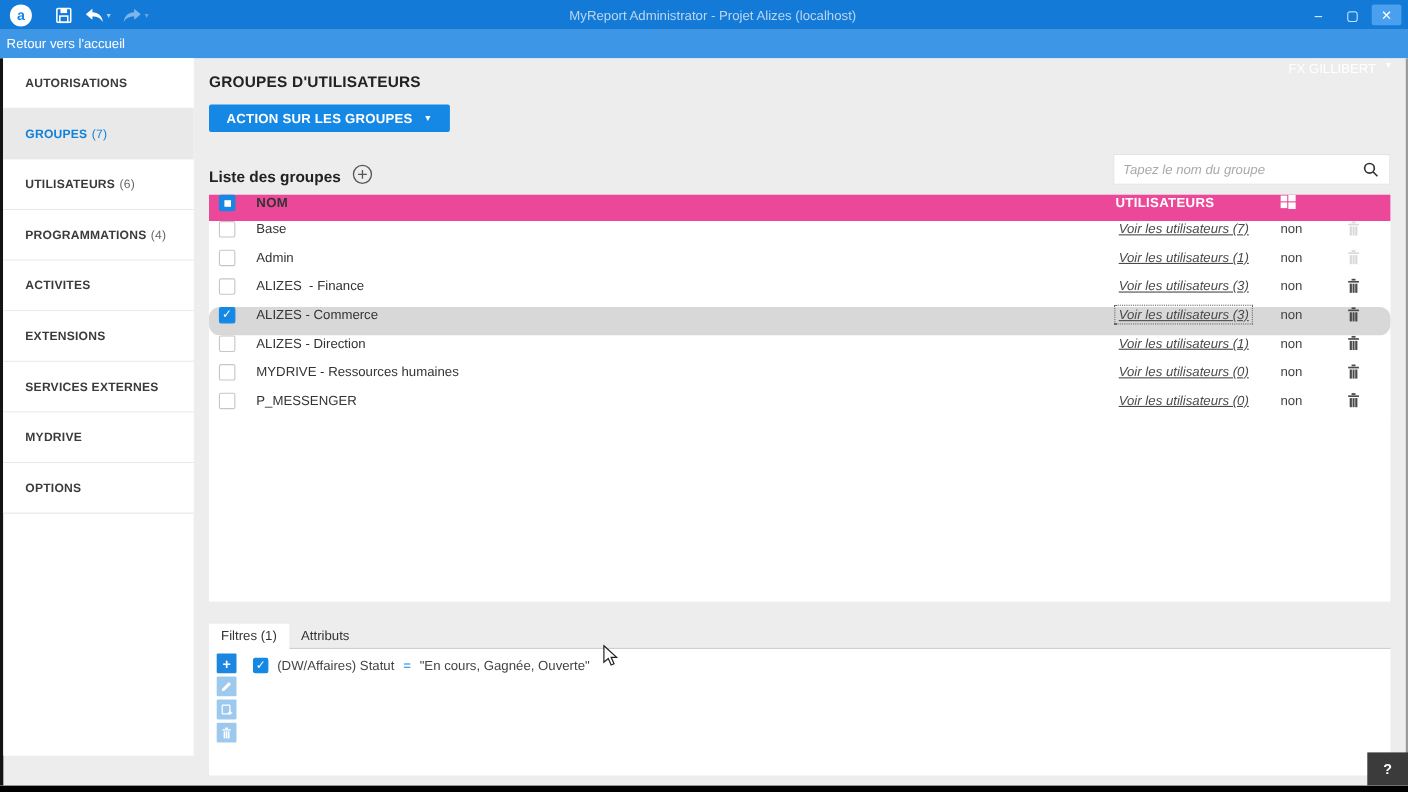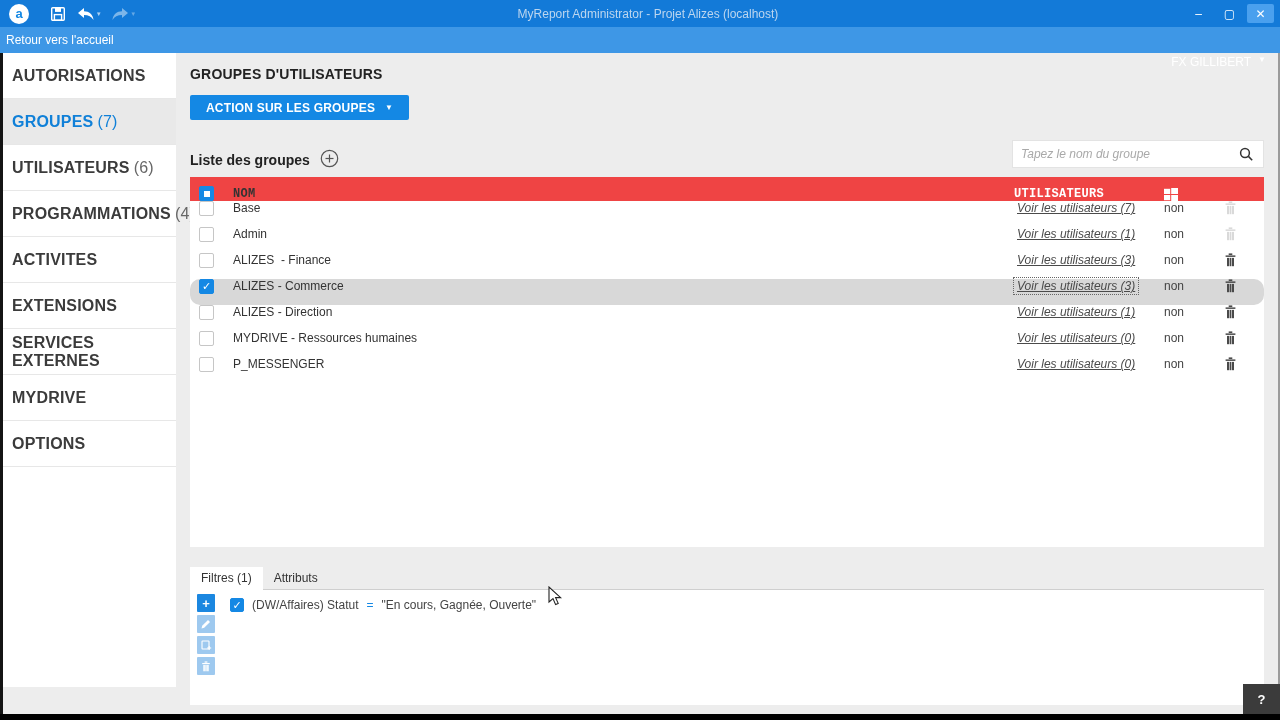--- a/index.html
+++ b/index.html
@@ -29,22 +29,22 @@
   .user-menu { margin-left:auto; margin-right:14px; display:flex; align-items:flex-start; gap:7px; font-size:12px;margin-top:44px; }
   .user-caret { font-size:8px; }
 
   
   .body-row { display:flex; height:661px; background:#ededed;
               border-left:3px solid #141414; border-right:2px solid #9b9b9b; }
 
   
   .sidebar { width:173px; flex:none; }
   .sidebar-panel { background:#fff; height:634px; }
-  .side-item { height:46px; display:flex; align-items:center; padding-left:9px;
-               font-size:16px; font-weight:bold; color:#3b3b3b; letter-spacing:.2px;
+  .side-item { height:46px; display:flex; align-items:center; padding-left:20px;
+               font-size:11px; font-weight:bold; color:#3b3b3b; letter-spacing:.2px;
                border-bottom:1px solid #e7e7e7; cursor:pointer; background:#fff; }
   .side-item .count { font-weight:400; color:#666; margin-left:4px; }
   .side-item.active { background:#e9e9e9; color:#1080d8; }
   .side-item.active .count { color:#1080d8; }
 
   
   .main { flex:1; padding:0 14px; position:relative; font-size:12px; color:#333; }
   .page-title { margin-top:13px; font-size:14px; font-weight:bold; color:#222; letter-spacing:.2px; }
   .action-btn { margin-top:13px; height:25px; background:#1488e4; color:#fff; border:none; border-radius:2px;
                 font-size:12px; font-weight:bold; padding:0 16px; display:inline-flex; align-items:center; gap:10px;
@@ -56,22 +56,22 @@
   .add-icon { margin-left:10px; display:flex; cursor:pointer; }
   .search-box { margin-left:auto; width:252px; height:28px; background:#fff; border:1px solid #e3e3e3;
                 display:flex; align-items:center; padding:0 8px; }
   .search-box input { flex:1; border:none; outline:none; font-size:12px; font-style:italic; color:#555;
                       font-family:Liberation Sans, sans-serif; background:transparent; }
   .search-box input::placeholder { color:#a9a9a9; }
   .search-icon { display:flex; cursor:pointer; }
 
   
   .table { margin-top:9px; background:#fff; height:370px; }
-  .thead { height:24px; background:#ef4444; display:flex; align-items:flex-end; color:#fff;
-           font-weight:bold; font-size:12px; letter-spacing:.3px;font-family:Liberation Mono, monospace; }
+  .thead { height:24px; background:#ec4899; display:flex; align-items:flex-start; color:#fff;
+           font-weight:bold; font-size:12px; letter-spacing:.3px; }
   .trow { height:26px; display:flex; align-items:flex-start; background:#fff; }
   .trow.selected { background:#d8d8d8;border-radius:10px; }
   .c-check { width:43px; flex:none; padding-left:9px; display:flex; align-items:center; }
   .c-name  { flex:1; white-space:pre; color:#333; }
   .c-users { width:150px; flex:none; }
   .c-non   { width:60px; flex:none; }
   .c-trash { width:40px; flex:none; display:flex; align-items:center; }
 
   .cb { width:15px; height:15px; border:1px solid #c6c6c6; background:#fff; border-radius:2px;
         display:flex; align-items:center; justify-content:center; cursor:pointer; }

